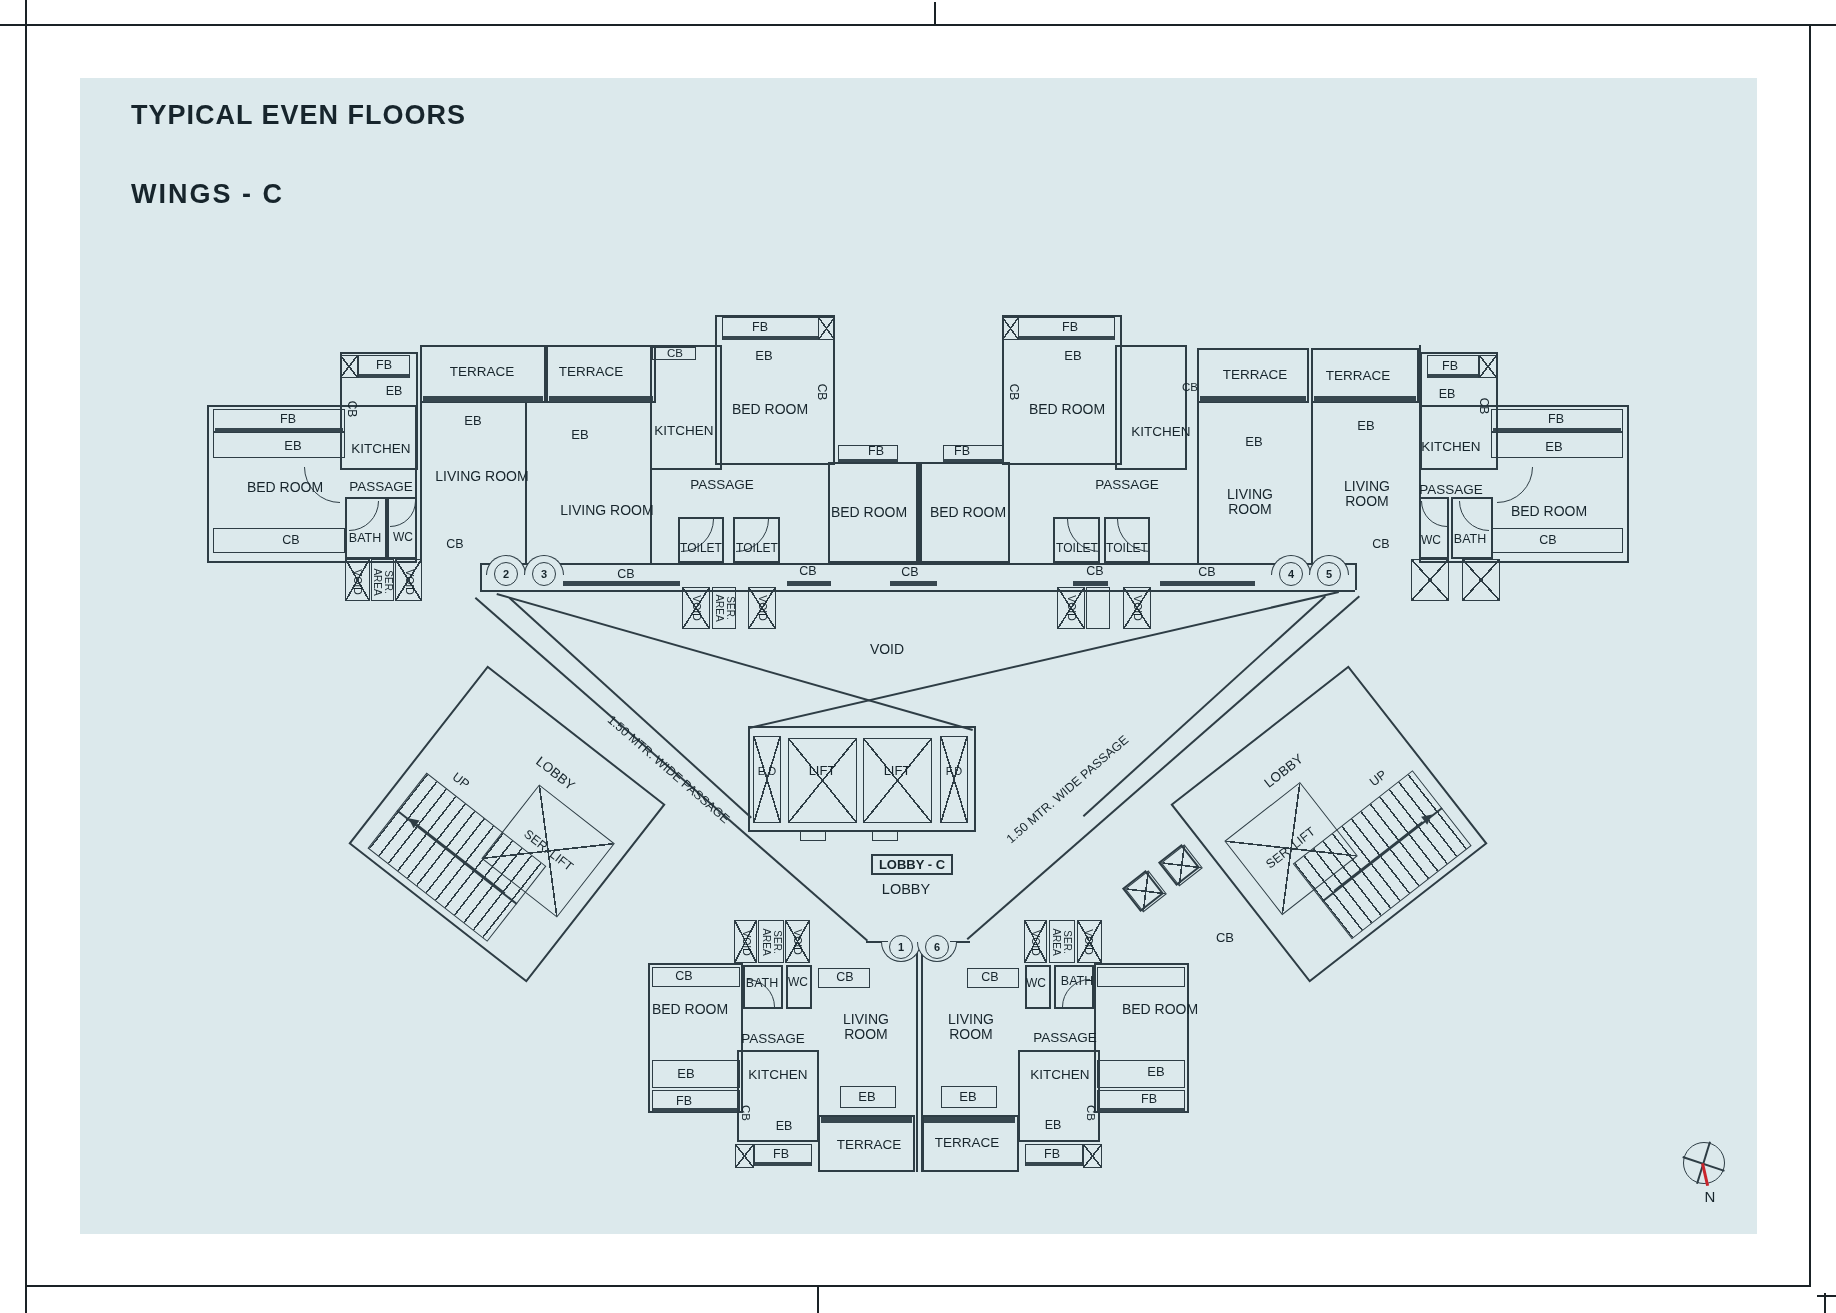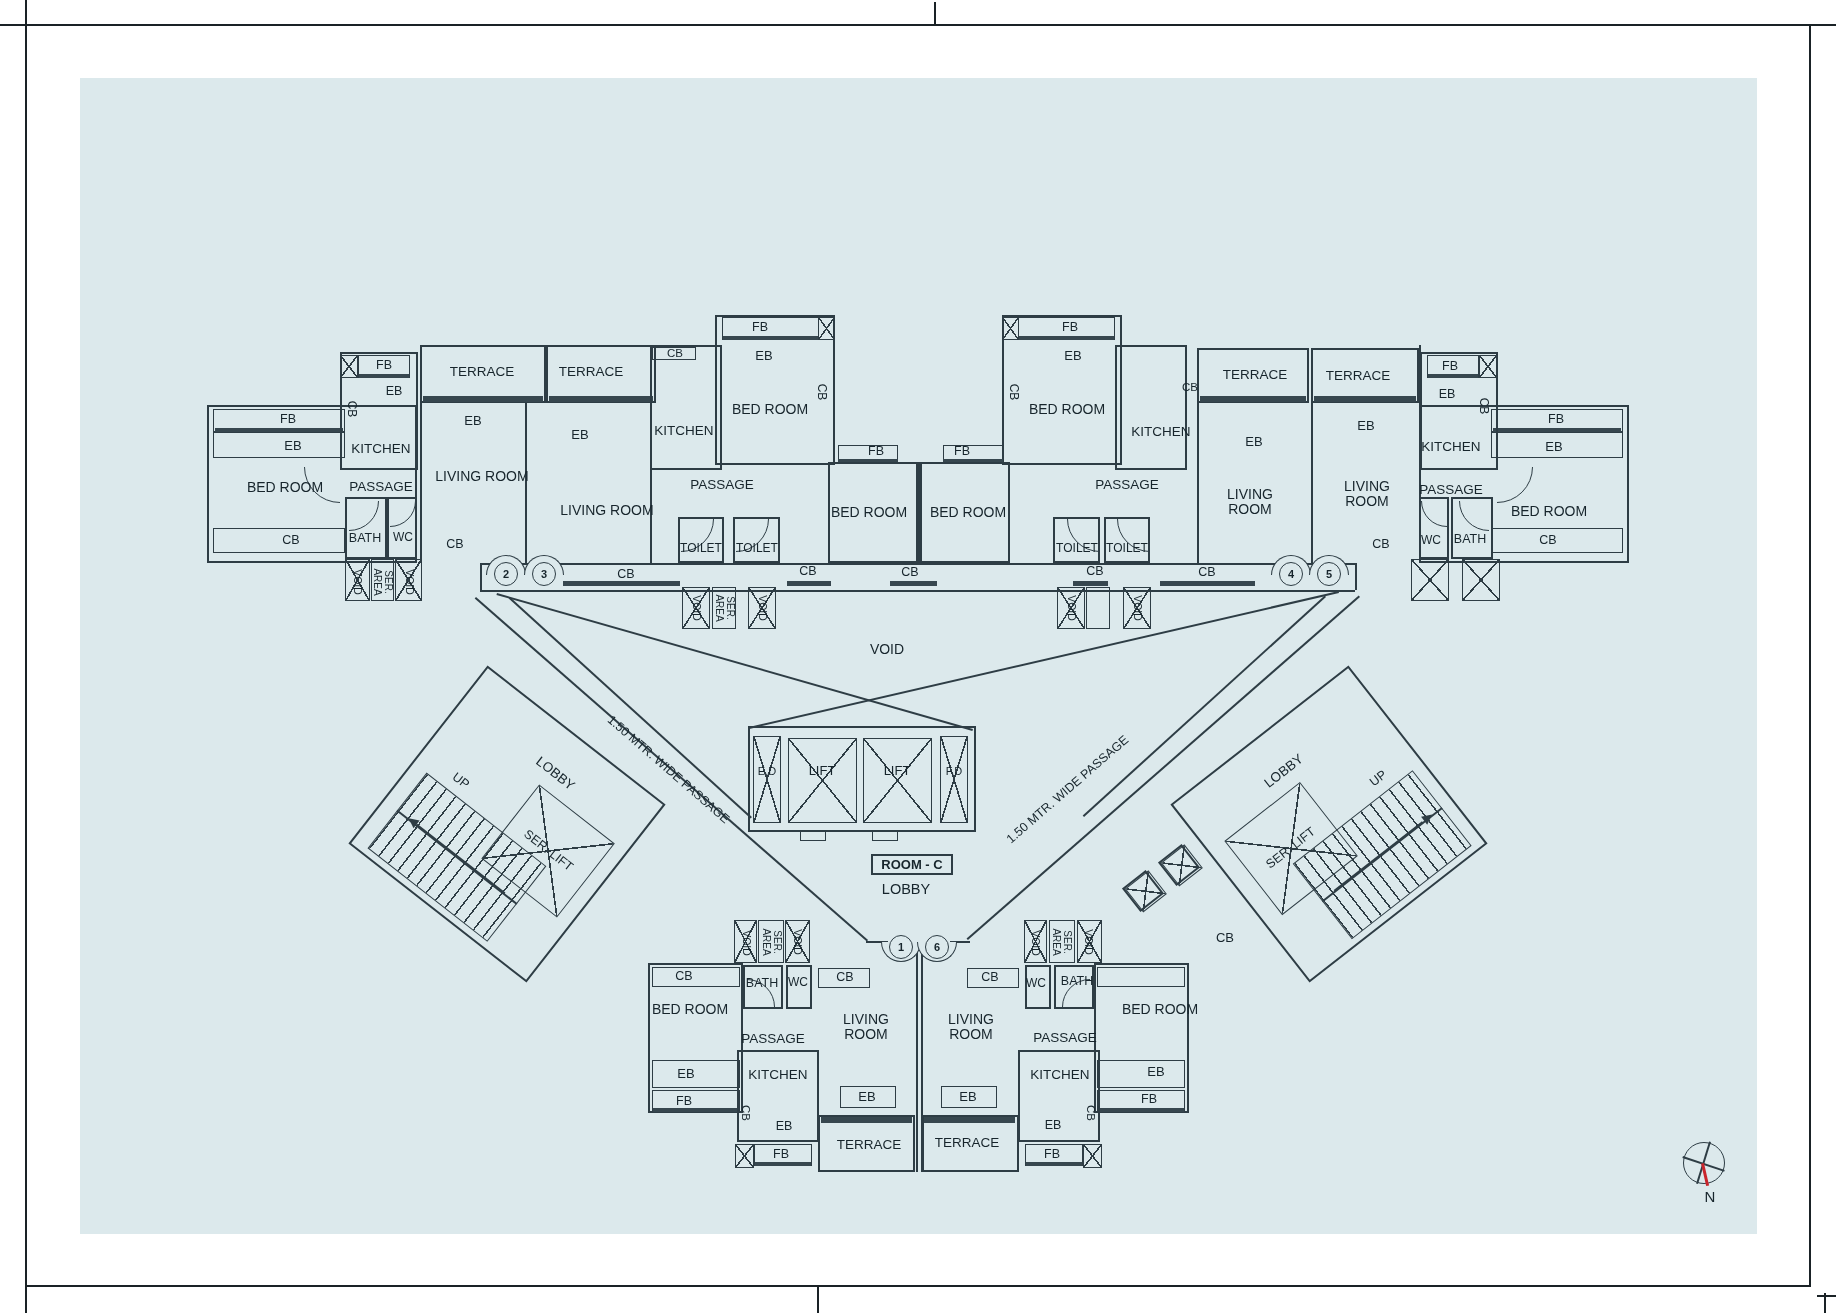--- a/index.html
+++ b/index.html
@@ -15,20 +15,22 @@
   #hdr .t2{font-size:22px;margin-top:9px;font-weight:600;}
   #hdr .t2 sup{font-size:12px;vertical-align:super;line-height:0;}
   #hdr .t3{font-size:27px;letter-spacing:2px;margin-top:48px;font-weight:600;}
 </style>
 </head>
 <body>
 
 <div id="sheet">
   <div id="panel" style="left: 80px; top: 78px; width: 1677px; height: 1156px; background: rgb(220, 233, 236);"></div>
   <div id="hdr" style="color: rgb(23, 37, 44);">
+    <div class="t1">TYPICAL EVEN FLOORS</div>
+    <div class="t3">WINGS - C</div>
   </div>
   <div id="plan">
       <div class="it" style="left: 0px; top: 24px; width: 1836px; height: 2px; background: rgb(26, 34, 38);"></div>
       <div class="it" style="left: 25px; top: 0px; width: 2px; height: 1313px; background: rgb(26, 34, 38);"></div>
       <div class="it" style="left: 1809px; top: 24px; width: 2px; height: 1263px; background: rgb(26, 34, 38);"></div>
       <div class="it" style="left: 25px; top: 1285px; width: 1786px; height: 2px; background: rgb(26, 34, 38);"></div>
       <div class="it" style="left: 934px; top: 2px; width: 2px; height: 22px; background: rgb(26, 34, 38);"></div>
       <div class="it" style="left: 817px; top: 1287px; width: 2px; height: 26px; background: rgb(26, 34, 38);"></div>
       <div class="it" style="left: 1824px; top: 1293px; width: 2px; height: 20px; background: rgb(26, 34, 38);"></div>
       <div class="it" style="left: 1817px; top: 1295px; width: 19px; height: 2px; background: rgb(26, 34, 38);"></div>
@@ -287,21 +289,21 @@
       <div class="lbl" style="left: 1556px; top: 420px; font-size: 12.5px; color: rgb(23, 37, 44); transform: translate(-50%, -50%);">FB</div>
       <div class="lbl" style="left: 1554px; top: 447px; font-size: 13px; color: rgb(23, 37, 44); transform: translate(-50%, -50%);">EB</div>
       <div class="lbl" style="left: 1549px; top: 512px; font-size: 14px; color: rgb(23, 37, 44); transform: translate(-50%, -50%);">BED ROOM</div>
       <div class="lbl" style="left: 1548px; top: 541px; font-size: 12.5px; color: rgb(23, 37, 44); transform: translate(-50%, -50%);">CB</div>
       <div class="lbl" style="left: 1381px; top: 545px; font-size: 12.5px; color: rgb(23, 37, 44); transform: translate(-50%, -50%);">CB</div>
       <div class="lbl" style="left: 887px; top: 650px; font-size: 14px; color: rgb(23, 37, 44); transform: translate(-50%, -50%);">VOID</div>
       <div class="lbl" style="left: 767px; top: 772px; font-size: 11px; color: rgb(23, 37, 44); transform: translate(-50%, -50%);">E.D</div>
       <div class="lbl" style="left: 822px; top: 771px; font-size: 13px; color: rgb(23, 37, 44); transform: translate(-50%, -50%);">LIFT</div>
       <div class="lbl" style="left: 897px; top: 771px; font-size: 13px; color: rgb(23, 37, 44); transform: translate(-50%, -50%);">LIFT</div>
       <div class="lbl" style="left: 954px; top: 772px; font-size: 11px; color: rgb(23, 37, 44); transform: translate(-50%, -50%);">F.D</div>
-      <div class="lbl" style="left: 912px; top: 865px; font-size: 13px; color: rgb(23, 37, 44); font-weight: bold; transform: translate(-50%, -50%);">ROOM - C</div>
+      <div class="lbl" style="left: 912px; top: 865px; font-size: 13px; color: rgb(23, 37, 44); font-weight: bold; transform: translate(-50%, -50%);">LOBBY - C</div>
       <div class="lbl" style="left: 906px; top: 890px; font-size: 14.5px; color: rgb(23, 37, 44); transform: translate(-50%, -50%);">LOBBY</div>
       <div class="lbl" style="left: 668px; top: 770px; font-size: 12.5px; color: rgb(23, 37, 44); transform: translate(-50%, -50%) rotate(41deg);">1.50 MTR.  WIDE PASSAGE</div>
       <div class="lbl" style="left: 1068px; top: 790px; font-size: 12.5px; color: rgb(23, 37, 44); transform: translate(-50%, -50%) rotate(-41deg);">1.50 MTR.  WIDE PASSAGE</div>
       <div class="lbl" style="left: 1225px; top: 938px; font-size: 13px; color: rgb(23, 37, 44); transform: translate(-50%, -50%);">CB</div>
       <div class="lbl" style="left: 746px; top: 943px; font-size: 10.5px; color: rgb(23, 37, 44); transform: translate(-50%, -50%) rotate(90deg);">VOID</div>
       <div class="lbl" style="left: 771px; top: 942px; font-size: 10px; color: rgb(23, 37, 44); transform: translate(-50%, -50%) rotate(90deg);">SER.
 AREA</div>
       <div class="lbl" style="left: 797px; top: 942px; font-size: 10.5px; color: rgb(23, 37, 44); transform: translate(-50%, -50%) rotate(90deg);">VOID</div>
       <div class="lbl" style="left: 684px; top: 977px; font-size: 12.5px; color: rgb(23, 37, 44); transform: translate(-50%, -50%);">CB</div>
       <div class="lbl" style="left: 690px; top: 1010px; font-size: 14px; color: rgb(23, 37, 44); transform: translate(-50%, -50%);">BED ROOM</div>

